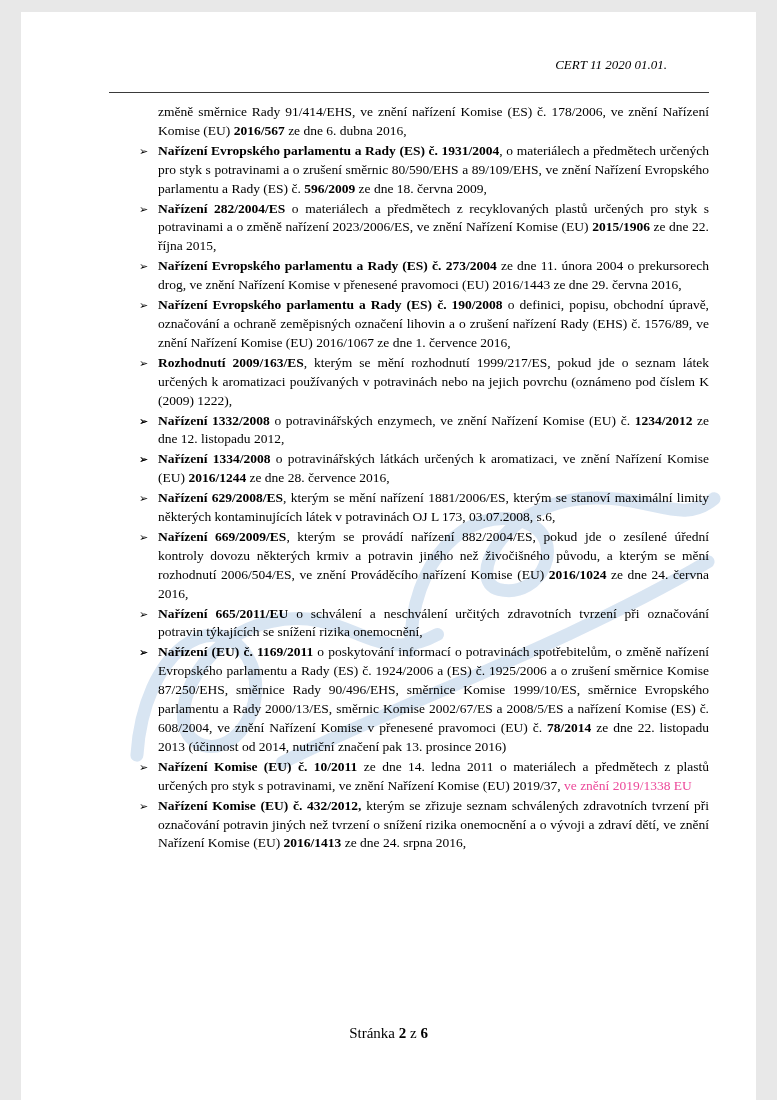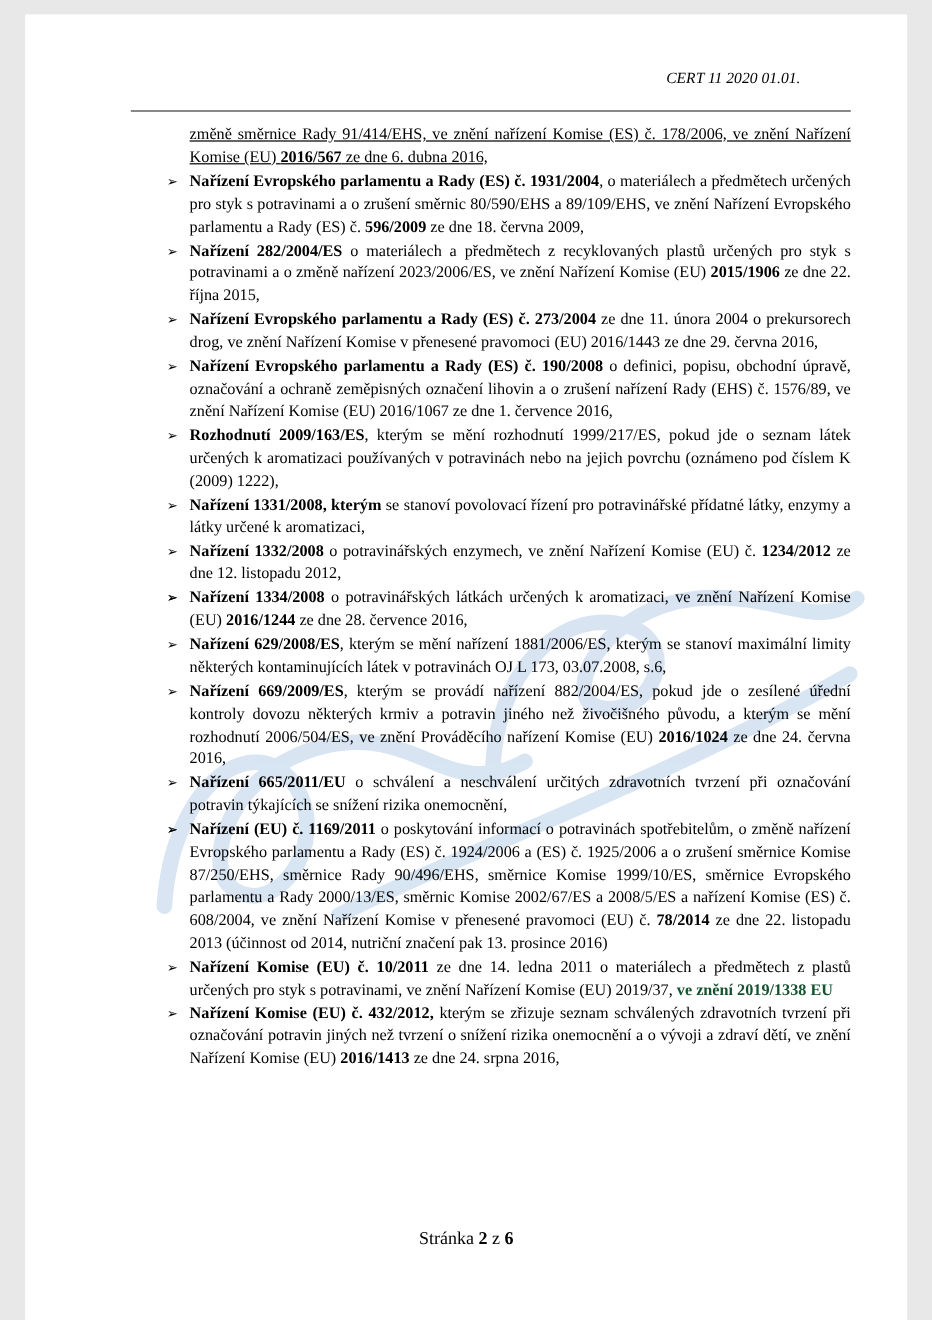--- a/index.html
+++ b/index.html
@@ -43,38 +43,37 @@
     position: absolute;
     top: 91px;
     left: 118px;
     width: 570px;
     z-index: 1;
   }
   .para {
     margin: 0 0 1px 19px;
     text-align: justify;
     line-height: 18.9px;
-    text-decoration: underline;
   }
   .item {
     position: relative;
     padding-left: 19px;
     text-align: justify;
     line-height: 18.9px;
     margin-bottom: 1px;
   }
   .bullet {
     position: absolute;
     left: 0;
     top: 1px;
     font-family: "DejaVu Sans", sans-serif;
     font-size: 11px;
   }
   .b { font-weight: bold; }
-  .red { color: #14532d; font-weight: bold; }
+  .red { color: #ec4899; font-weight: normal; }
   .footer {
     position: absolute;
     top: 1013px;
     left: 0;
     width: 100%;
     text-align: center;
     font-size: 15px;
     z-index: 1;
   }
 </style>
@@ -95,21 +94,21 @@
 
   <div class="rule"></div>
 
   <div class="content" id="content">
       <div class="para"><span>změně směrnice Rady 91/414/EHS, ve znění nařízení Komise (ES) č. 178/2006, ve znění Nařízení Komise (EU) </span><span class="b">2016/567</span><span> ze dne 6. dubna 2016,</span></div>
       <div class="item"><span class="bullet">➢</span><span><span class="b">Nařízení Evropského parlamentu a Rady (ES) č. 1931/2004</span><span>, o materiálech a předmětech určených pro styk s potravinami a o zrušení směrnic 80/590/EHS a 89/109/EHS, ve znění Nařízení Evropského parlamentu a Rady (ES) č. </span><span class="b">596/2009</span><span> ze dne 18. června 2009,</span></span></div>
       <div class="item"><span class="bullet">➢</span><span><span class="b">Nařízení 282/2004/ES</span><span> o materiálech a předmětech z recyklovaných plastů určených pro styk s potravinami a o změně nařízení 2023/2006/ES, ve znění Nařízení Komise (EU) </span><span class="b">2015/1906</span><span> ze dne 22. října 2015,</span></span></div>
       <div class="item"><span class="bullet">➢</span><span><span class="b">Nařízení Evropského parlamentu a Rady (ES) č. 273/2004</span><span> ze dne 11. února 2004 o prekursorech drog, ve znění Nařízení Komise v přenesené pravomoci (EU) 2016/1443 ze dne 29. června 2016,</span></span></div>
       <div class="item"><span class="bullet">➢</span><span><span class="b">Nařízení Evropského parlamentu a Rady (ES) č. 190/2008</span><span> o definici, popisu, obchodní úpravě, označování a ochraně zeměpisných označení lihovin a o zrušení nařízení Rady (EHS) č. 1576/89, ve znění Nařízení Komise (EU) 2016/1067 ze dne 1. července 2016,</span></span></div>
       <div class="item"><span class="bullet">➢</span><span><span class="b">Rozhodnutí 2009/163/ES</span><span>, kterým se mění rozhodnutí 1999/217/ES, pokud jde o seznam látek určených k aromatizaci používaných v potravinách nebo na jejich povrchu (oznámeno pod číslem K (2009) 1222),</span></span></div>
-      <div class="item"><span class="bullet">➢</span><span><span class="b">Nařízení 1331/2008, kterým</span><span> se stanoví povolovací řízení pro potravinářské přídatné látky, enzymy a látky určené k aromatizaci,</span></span></div>
+      <div class="item"><span class="bullet">➢</span></div>
       <div class="item"><span class="bullet">➢</span><span><span class="b">Nařízení 1332/2008</span><span> o potravinářských enzymech, ve znění Nařízení Komise (EU) č. </span><span class="b">1234/2012</span><span> ze dne 12. listopadu 2012,</span></span></div>
       <div class="item"><span class="bullet">➢</span></div>
       <div class="item"><span class="bullet">➢</span><span><span class="b">Nařízení 1334/2008</span><span> o potravinářských látkách určených k aromatizaci, ve znění Nařízení Komise (EU) </span><span class="b">2016/1244</span><span> ze dne 28. července 2016,</span></span></div>
       <div class="item"><span class="bullet">➢</span><span><span class="b">Nařízení 629/2008/ES</span><span>, kterým se mění nařízení 1881/2006/ES, kterým se stanoví maximální limity některých kontaminujících látek v potravinách OJ L 173, 03.07.2008, s.6,</span></span></div>
       <div class="item"><span class="bullet">➢</span><span><span class="b">Nařízení 669/2009/ES</span><span>, kterým se provádí nařízení 882/2004/ES, pokud jde o zesílené úřední kontroly dovozu některých krmiv a potravin jiného než živočišného původu, a kterým se mění rozhodnutí 2006/504/ES, ve znění Prováděcího nařízení Komise (EU) </span><span class="b">2016/1024</span><span> ze dne 24. června 2016,</span></span></div>
       <div class="item"><span class="bullet">➢</span><span><span class="b">Nařízení 665/2011/EU</span><span> o schválení a neschválení určitých zdravotních tvrzení při označování potravin týkajících se snížení rizika onemocnění,</span></span></div>
       <div class="item"><span class="bullet">➢</span></div>
       <div class="item"><span class="bullet">➢</span><span><span class="b">Nařízení (EU) č. 1169/2011</span><span>  o poskytování informací o potravinách spotřebitelům, o změně nařízení Evropského parlamentu a Rady (ES) č. 1924/2006 a (ES) č. 1925/2006 a o zrušení směrnice Komise 87/250/EHS, směrnice Rady 90/496/EHS, směrnice Komise 1999/10/ES, směrnice Evropského parlamentu a Rady 2000/13/ES, směrnic Komise 2002/67/ES a 2008/5/ES a nařízení Komise (ES) č. 608/2004, ve znění Nařízení Komise v přenesené pravomoci (EU) č. </span><span class="b">78/2014</span><span> ze dne 22. listopadu 2013 (účinnost od 2014, nutriční značení pak 13. prosince 2016)</span></span></div>
       <div class="item"><span class="bullet">➢</span><span><span class="b">Nařízení Komise (EU) č. 10/2011</span><span> ze dne 14. ledna 2011 o materiálech a předmětech z plastů určených pro styk s potravinami, ve znění Nařízení Komise (EU) 2019/37, </span><span class="red">ve znění 2019/1338 EU</span></span></div>
       <div class="item"><span class="bullet">➢</span><span><span class="b">Nařízení Komise (EU) č. 432/2012,</span><span> kterým se zřizuje seznam schválených zdravotních tvrzení při označování potravin jiných než tvrzení o snížení rizika onemocnění a o vývoji a zdraví dětí, ve znění Nařízení Komise (EU) </span><span class="b">2016/1413</span><span> ze dne 24. srpna 2016,</span></span></div>

